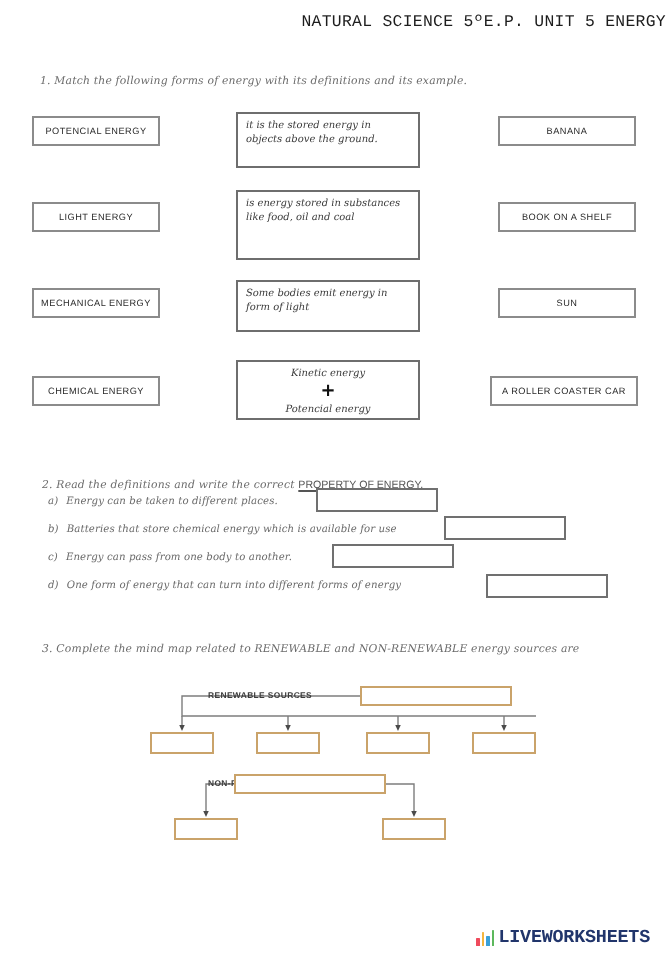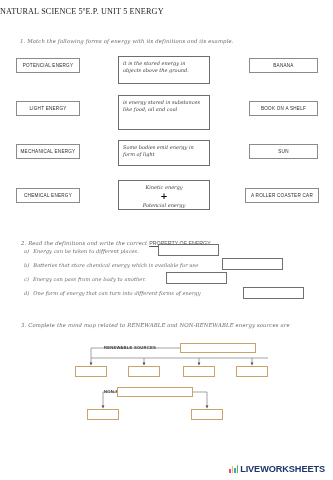--- a/index.html
+++ b/index.html
@@ -16,25 +16,25 @@
   .page {
     position: absolute;
     inset: 0;
     background: #ffffff;
   }
 
   
   .title {
     position: absolute;
     top: 7px; left: 0; right: 0;
-    text-align: left;
+    text-align: right;
     font-size: 8.2px;
     letter-spacing: 0.15px;
     color: #1d1d1d;
-    font-family: Liberation Serif, serif;
+    font-family: Liberation Mono, monospace;
   }
 
   
   .hand {
     font-family: "DejaVu Serif", serif;
     font-style: italic;
     color: #6b6b6b;
     font-size: 5.4px;
     letter-spacing: 0.1px;
   }
@@ -196,21 +196,21 @@
     align-items: flex-end;
     gap: 0.8px;
     height: 8px;
   }
   .logo-bars i { display: block; width: 1.6px; border-radius: 0.3px; }
   .logo-bars i:nth-child(1) { height: 4px; background: #ef4a5c; }
   .logo-bars i:nth-child(2) { height: 7px; background: #f4b63f; }
   .logo-bars i:nth-child(3) { height: 5px; background: #39a0d8; }
   .logo-bars i:nth-child(4) { height: 8px; background: #5cb85c; }
   .logo-text {
-    font-family: Liberation Sans, sans-serif;
+    font-family: Liberation Mono, monospace;
     font-weight: bold;
     font-size: 9.2px;
     letter-spacing: -0.1px;
     color: #21356b;
   }
 </style>
 </head>
 <body>
 
 <div class="page">

